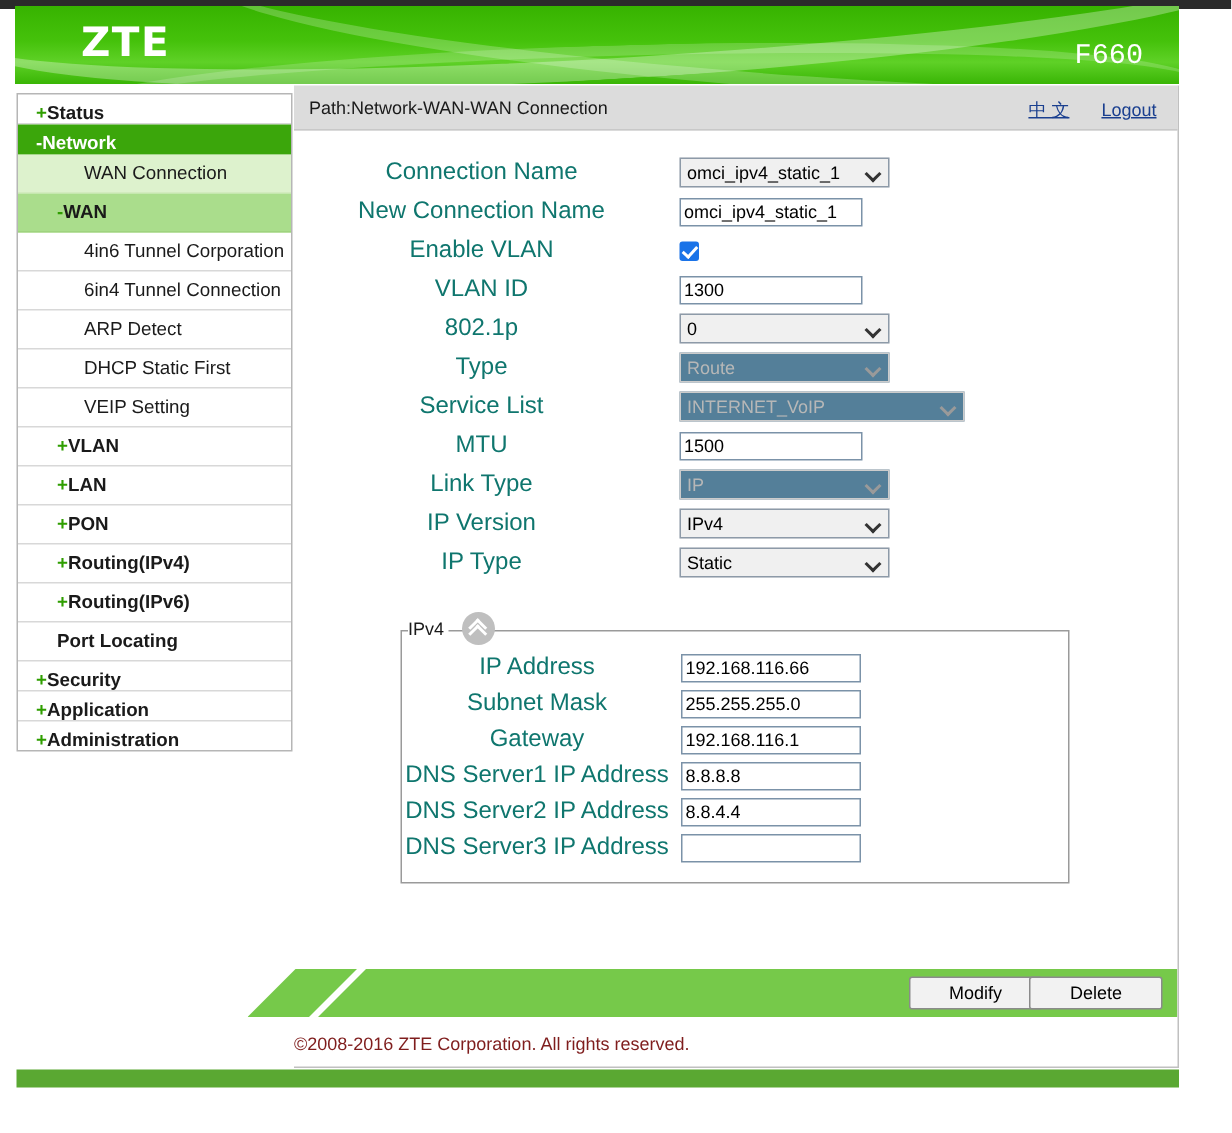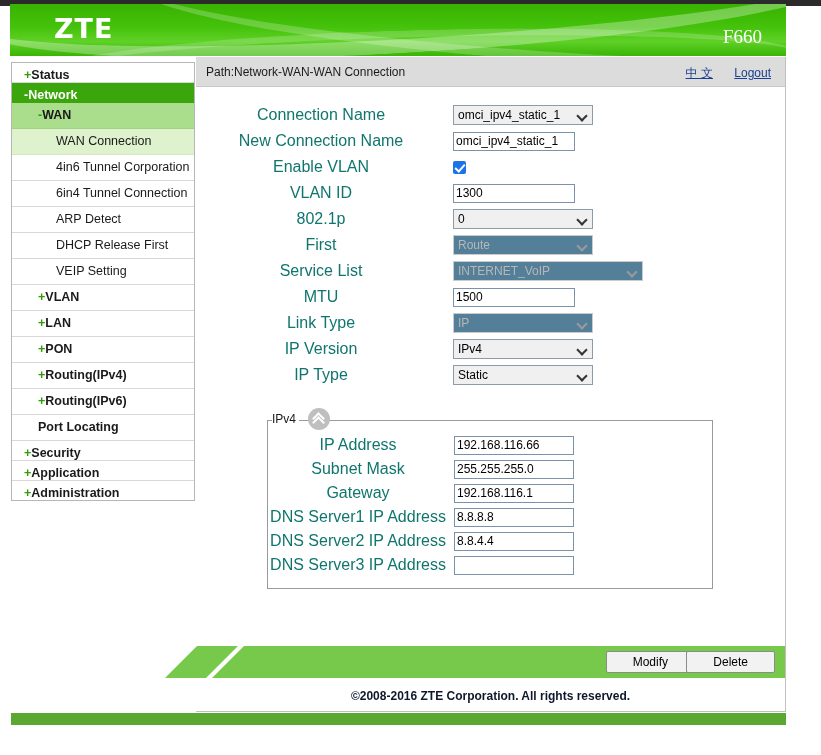--- a/index.html
+++ b/index.html
@@ -68,21 +68,21 @@
     color: #ffffff;
     letter-spacing: 1px;
     font-family: "DejaVu Sans", sans-serif;
     line-height: 46px;
   }
   .banner-model {
     position: absolute;
     right: 24px; top: 22px;
     font-size: 19px;
     color: #ffffff;
-    font-family: Liberation Serif, serif;
+    font-family: Liberation Mono, monospace;
   }
 
   
   .sidebar {
     position: absolute;
     left: 11px; top: 62px;
     width: 184px;
     border: 1px solid #b6b6b6;
     background: #ffffff;
   }
@@ -324,24 +324,23 @@
     padding: 0 26px;
   }
   .btn.modify { right: 90px; }
   .btn.delete { right: 10px; }
 
   
   .copyright {
     position: absolute;
     left: 0; bottom: 8px;
     width: 589px;
-    text-align: center;
-    font-size: 12px;
-    color: #0f172a;
-    font-weight: bold;
+    text-align: left;
+    font-size: 12px;
+    color: #7f1d1d;
   }
 
   
   .bottom-strip {
     position: absolute;
     left: 11px; top: 713px;
     width: 775px; height: 12px;
     background: #5aa832;
   }
 </style>
@@ -356,26 +355,26 @@
     <div class="wave1"></div>
     <div class="wave2"></div>
     <div class="wave3"></div>
     <div class="banner-logo">ZTE</div>
     <div class="banner-model">F660</div>
   </div>
 
   <div class="sidebar" id="sidebar">
       <div class="nav-item lvl1"><span class="plus">+</span><span>Status</span></div>
       <div class="nav-item lvl1 active"><span class="plus">-</span><span>Network</span></div>
+      <div class="nav-item lvl3 active"><span>WAN Connection</span></div>
       <div class="nav-item lvl2 active"><span class="plus">-</span><span>WAN</span></div>
-      <div class="nav-item lvl3 active"><span>WAN Connection</span></div>
       <div class="nav-item lvl3"><span>4in6 Tunnel Corporation</span></div>
       <div class="nav-item lvl3"><span>6in4 Tunnel Connection</span></div>
       <div class="nav-item lvl3"><span>ARP Detect</span></div>
-      <div class="nav-item lvl3"><span>DHCP Release First</span></div>
+      <div class="nav-item lvl3"><span>DHCP Static First</span></div>
       <div class="nav-item lvl3"><span>VEIP Setting</span></div>
       <div class="nav-item lvl2"><span class="plus">+</span><span>VLAN</span></div>
       <div class="nav-item lvl2"><span class="plus">+</span><span>LAN</span></div>
       <div class="nav-item lvl2"><span class="plus">+</span><span>PON</span></div>
       <div class="nav-item lvl2"><span class="plus">+</span><span>Routing(IPv4)</span></div>
       <div class="nav-item lvl2"><span class="plus">+</span><span>Routing(IPv6)</span></div>
       <div class="nav-item lvl2"><span>Port Locating</span></div>
       <div class="nav-item lvl1"><span class="plus">+</span><span>Security</span></div>
       <div class="nav-item lvl1"><span class="plus">+</span><span>Application</span></div>
       <div class="nav-item lvl1"><span class="plus">+</span><span>Administration</span></div>
@@ -432,21 +431,21 @@
         <div class="fctl">
           <span class="selwrap">
             <select class="inp" style="width:140px">
               <option>0</option>
             </select>
           </span>
         </div>
       </div>
 
       <div class="frow">
-        <div class="flabel">First</div>
+        <div class="flabel">Type</div>
         <div class="fctl">
           <span class="selwrap disabled">
             <select class="inp" style="width:140px" disabled="">
               <option>Route</option>
             </select>
           </span>
         </div>
       </div>
 
       <div class="frow">

